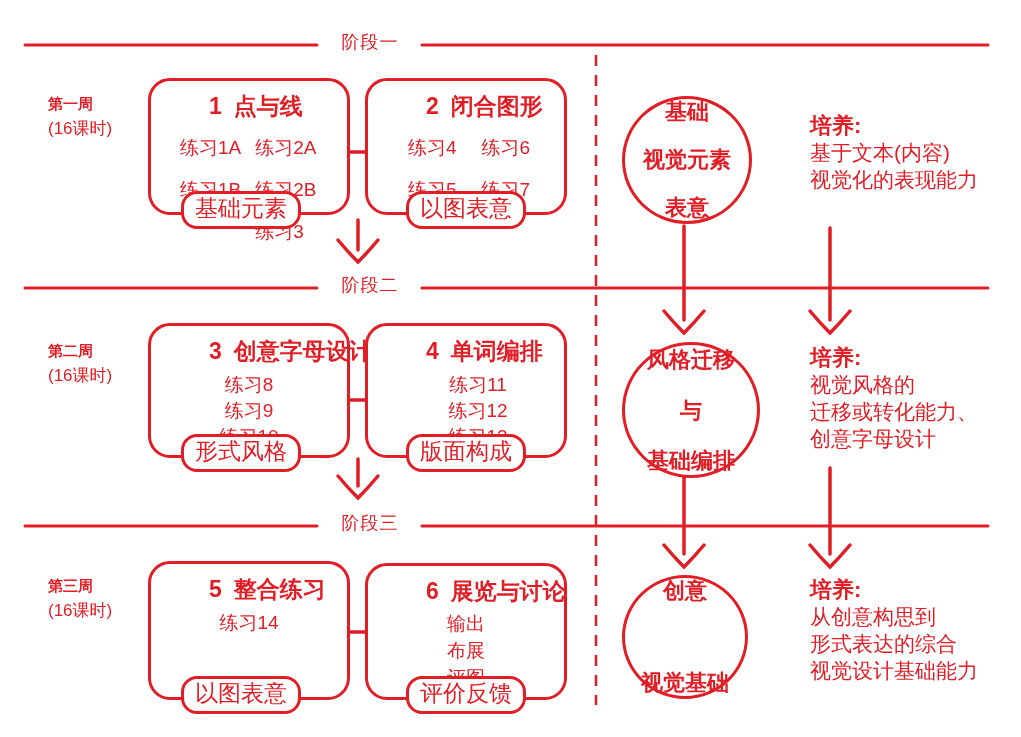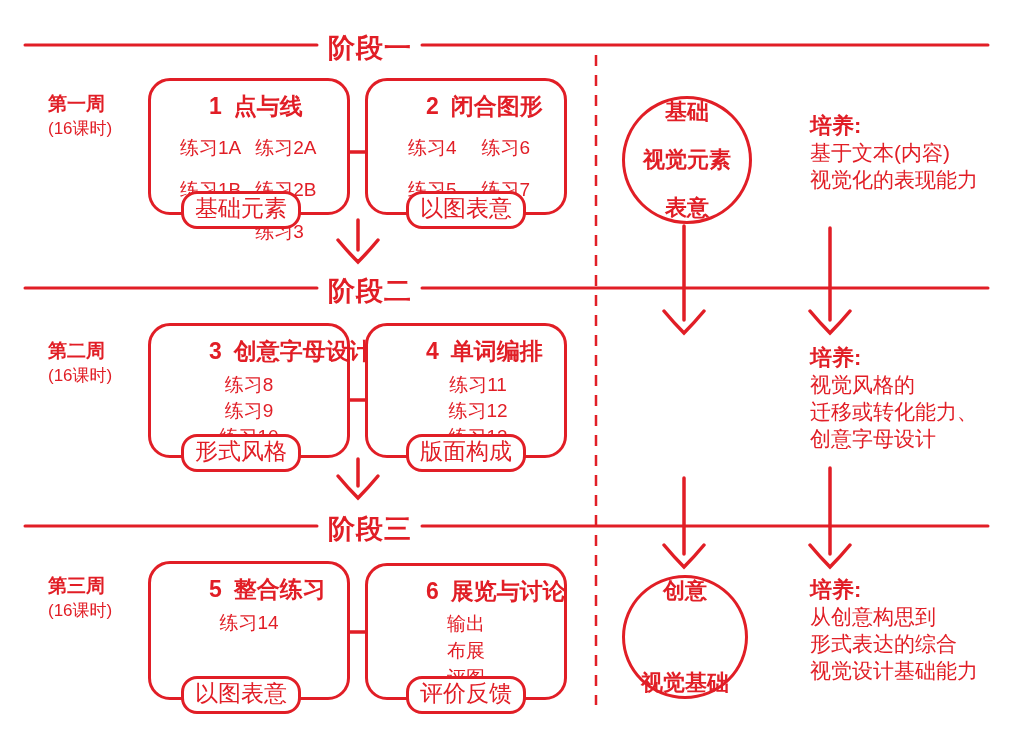--- a/index.html
+++ b/index.html
@@ -1,23 +1,23 @@
 <!DOCTYPE html>
 <html style="--accent: #E11E26;"><head>
 <meta charset="utf-8">
 <style>
   :root { --accent:#E11E26; }
   html,body { margin:0; padding:0; background:#fff; }
   body { font-family:"Liberation Sans","DejaVu Sans",sans-serif; color:var(--accent); }
   #stage { position:relative; width:1021px; height:737px; background:#fff; overflow:hidden; }
   #stage svg.wires { position:absolute; left:0; top:0; z-index:1; }
   .phase-title { position:absolute; left:317px; width:106px; text-align:center;
-    font-size:27px; font-weight:bold; letter-spacing:1px; z-index:2; }
+    font-size:18px; font-weight:normal; letter-spacing:1px; z-index:2; }
   .week { position:absolute; left:48px; width:110px; z-index:2; }
-  .week .wk-label { font-size:19px; font-weight:bold; line-height:28px; }
+  .week .wk-label { font-size:15px; font-weight:bold; line-height:28px; }
   .week .wk-hours { font-size:17px; line-height:22px; }
   .mbox { position:absolute; width:202px; border:3px solid var(--accent);
     border-radius:22px; background:#fff; z-index:2; box-sizing:border-box; }
   .mbox-title { padding:10px 0 0 22px; font-size:23px; font-weight:bold; white-space:nowrap;margin-left:36px; }
   .mbox-title .num { margin-right:12px; }
   .ex-wrap { position:absolute; display:flex; font-size:19px; line-height:26px; }
   .ex-col { display:flex; flex-direction:column;gap:16px; }
   .ex-center { left:0; right:0; flex-direction:column; text-align:center; }
   .badge { position:absolute; bottom:-17px; left:50%; transform:translateX(-50%);
     background:#fff; border:3px solid var(--accent); border-radius:16px;
@@ -150,20 +150,25 @@
       <span>评图</span>
     </div>
     <div class="badge">评价反馈</div>
   </div>
 
   <div class="circle" style="top:96px;width:130px;height:128px;line-height:26px">
     <span>基础</span>
     <span>视觉元素</span>
     <span>表意</span>
   </div>
+  <div class="circle" style="top:342px;width:138px;height:136px;line-height:29px">
+    <span>风格迁移</span>
+    <span>与</span>
+    <span>基础编排</span>
+  </div>
   <div class="circle" style="top:575px;width:126px;height:124px;line-height:26px">
     <span>创意</span>
     <span>视觉基础</span>
   </div>
 
   <div class="outcome" style="top:112px">
     <div class="oc-head">培养:</div>
     <div>基于文本(内容)</div>
     <div>视觉化的表现能力</div>
   </div>

